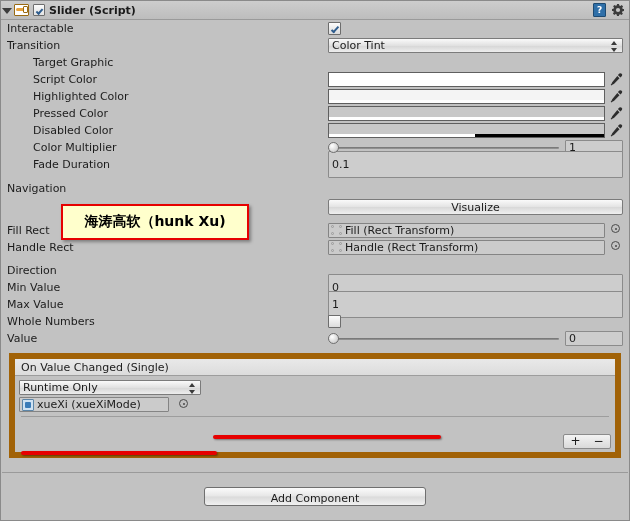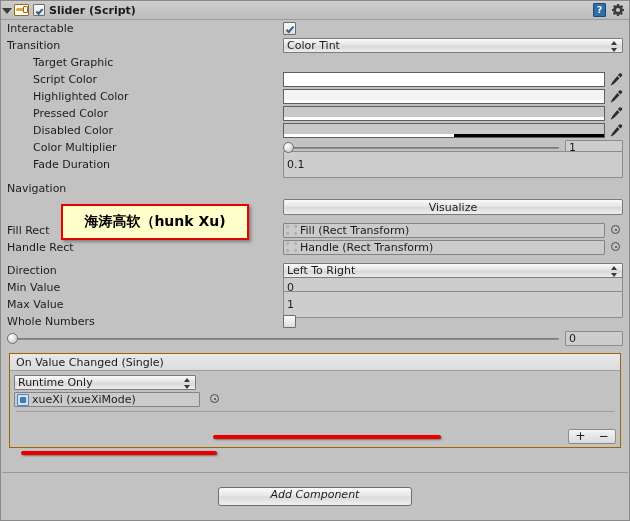--- a/index.html
+++ b/index.html
@@ -65,21 +65,21 @@
 
   
   .row{
     display:flex;align-items:center;height:17px;padding-left:6px;box-sizing:border-box;gap:32px;
   }
   .row .lbl{
     width:244px;flex:0 0 auto;font-size:11px;color:#1c1c1c;
     white-space:nowrap;overflow:hidden;
   }
   .row .lbl.ind{padding-left:26px;width:218px;}
-  .ctl{flex:1 1 auto;display:flex;align-items:center;min-width:0;padding-right:6px;}
+  .ctl{flex:1 1 auto;display:flex;align-items:flex-start;min-width:0;padding-right:6px;margin-left:45px;}
 
   
   .cbox{
     width:13px;height:13px;box-sizing:border-box;
     background:linear-gradient(to bottom,#fcfcfc,#dcdcdc);
     border:1px solid #6d6d6d;border-radius:1px;position:relative;
   }
   .cbox.checked::after{
     content:"";position:absolute;left:2px;top:4px;width:6px;height:2px;
     border-left:2px solid #2f5d8e;border-bottom:2px solid #2f5d8e;
@@ -196,52 +196,52 @@
   
   .ubtn{
     flex:1 1 auto;height:16px;box-sizing:border-box;
     background:linear-gradient(to bottom,#fafafa 0%,#e3e3e3 50%,#d8d8d8 51%,#efefef 100%);
     border:1px solid #7b7b7b;border-radius:2px;
     display:flex;align-items:center;justify-content:center;font-size:11px;
   }
 
   
   .eventbox{
-    margin:6px 8px 0 8px;border:1px solid #a16207;background:#c2c2c2;
+    margin:6px 8px 0 8px;border:6px solid #a16207;background:#c2c2c2;
   }
   .event-title{
     height:17px;box-sizing:border-box;
     background:linear-gradient(to bottom,#e9e9e9,#dcdcdc);
     border-bottom:1px solid #9d9d9d;
     display:flex;align-items:center;padding-left:6px;font-size:11px;
   }
   .event-row{padding:4px 4px 13px 4px;}
   .event-line{display:flex;align-items:center;gap:4px;margin-bottom:2px;}
   .ev-dd{width:182px;flex:0 0 auto;}
-  .ev-obj{width:186px;flex:0 0 auto;}
+  .ev-obj{width:150px;flex:0 0 auto;}
   .event-sep{height:1px;background:#9d9d9d;margin:4px 2px 0 2px;}
   .event-foot{height:22px;display:flex;align-items:center;justify-content:flex-end;padding-right:4px;}
   .pm{
     width:48px;height:15px;box-sizing:border-box;
     background:linear-gradient(to bottom,#f3f3f3,#dadada);
     border:1px solid #8b8b8b;border-radius:2px;
     display:flex;align-items:center;justify-content:space-around;font-size:12px;line-height:12px;
   }
 
   
   .addwrap{
     position:absolute;left:1px;right:1px;bottom:1px;height:46px;
     background:#c2c2c2;border-top:1px solid #9a9a9a;
     display:flex;align-items:center;justify-content:center;
   }
   .addbtn{
-    width:194px;height:19px;box-sizing:border-box;
+    width:222px;height:19px;box-sizing:border-box;
     background:linear-gradient(to bottom,#fbfbfb 0%,#e6e6e6 48%,#dadada 52%,#f0f0f0 100%);
     border:1px solid #6f6f6f;border-radius:3px;
-    display:flex;align-items:flex-start;justify-content:center;font-size:11px;font-style:italic;
+    display:flex;align-items:flex-end;justify-content:center;font-size:11px;
   }
 
   
   .annot{
     position:absolute;left:60px;top:203px;width:188px;height:36px;
     box-sizing:border-box;background:#ffffcc;border:2px solid #e60000;
     display:flex;align-items:center;justify-content:center;
     font-size:14px;font-weight:bold;color:#000;
     box-shadow:2px 2px 3px rgba(0,0,0,.35);
     font-family:"DejaVu Sans","Liberation Sans",sans-serif;
@@ -431,26 +431,20 @@
         <span>Handle (Rect Transform)</span>
       </div>
       <span class="obj-pick"></span>
     </div>
   </div>
 
   <div style="height:6px"></div>
 
   <div class="row">
     <div class="lbl">Direction</div>
-    <div class="ctl">
-      <div class="dropdown">
-        <span>Left To Right</span>
-        <span class="arrows"></span>
-      </div>
-    </div>
   </div>
 
   <div class="row">
     <div class="lbl">Min Value</div>
     <div class="ctl">
       <div class="textfield">
         <span>0</span>
       </div>
     </div>
   </div>
@@ -465,20 +459,21 @@
   </div>
 
   <div class="row">
     <div class="lbl">Whole Numbers</div>
     <div class="ctl">
       <div class="cbox"></div>
     </div>
   </div>
 
   <div class="row">
+    <div class="lbl">Value</div>
     <div class="ctl">
       <div class="uslider">
         <div class="track"></div>
         <div class="knob" style="left:0px"></div>
       </div>
       <div class="numbox">
         <span>0</span>
       </div>
     </div>
   </div>

